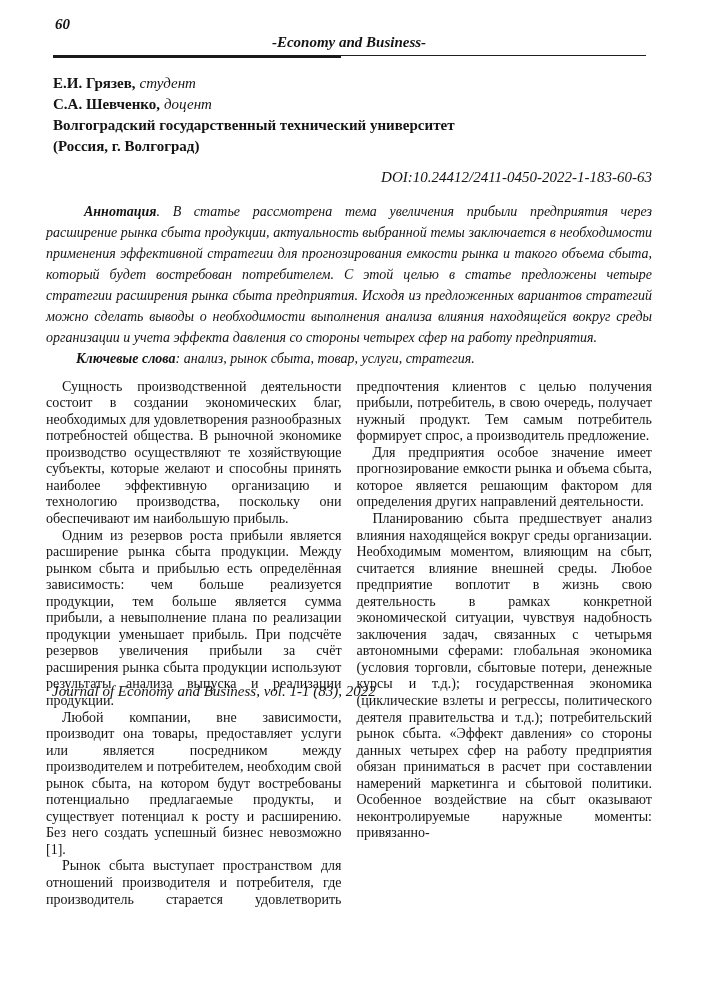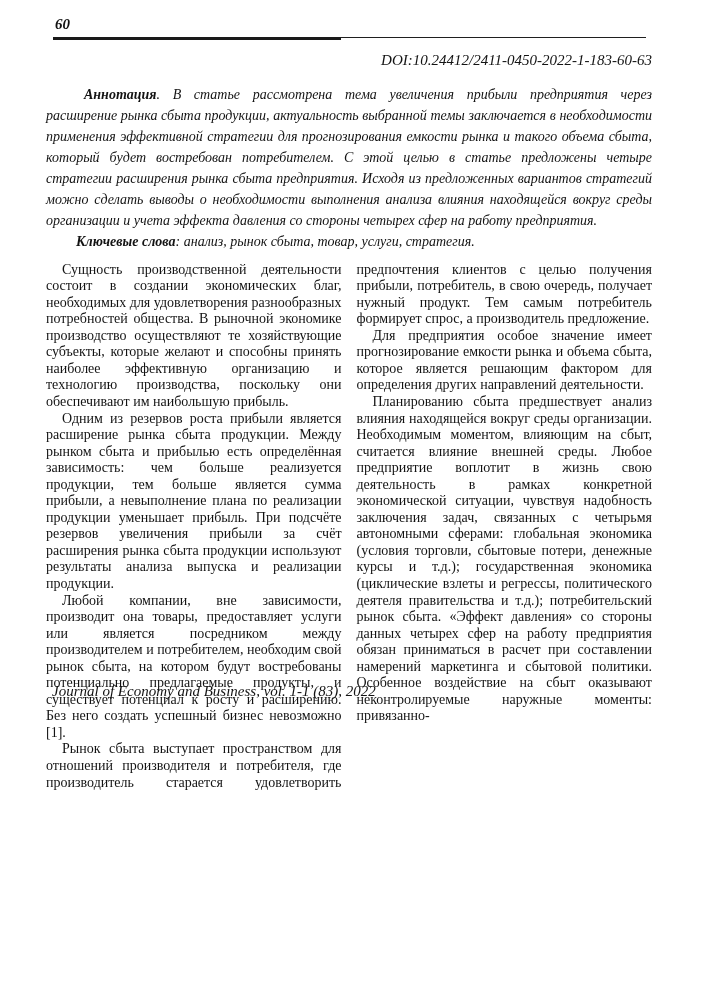--- a/index.html
+++ b/index.html
@@ -62,26 +62,37 @@
     position: absolute; left: 52px; bottom: 26px;
     font-style: italic; font-size: 15px;
   }
 </style>
 </head>
 <body>
 
 <div class="page">
 
   <div class="pagenum">60</div>
+  <div class="running">-Economy and Business-</div>
   <div class="rule">
     <span class="seg-left"></span>
     <span class="seg-right"></span>
   </div>
 
 
+  <div class="authors">
+    <p class="author-line">
+      <span class="author-name">Е.И. Грязев,</span><span class="author-role">студент</span>
+    </p>
+    <p class="author-line">
+      <span class="author-name">С.А. Шевченко,</span><span class="author-role">доцент</span>
+    </p>
+    <p class="affiliation">Волгоградский государственный технический университет</p>
+    <p class="location">(Россия, г. Волгоград)</p>
+  </div>
 
   <p class="doi">DOI:10.24412/2411-0450-2022-1-183-60-63</p>
 
   <div class="abstract-block">
     <p class="abstract">
       <span class="label">Аннотация</span><span>. В статье рассмотрена тема увеличения прибыли предприятия через расширение рынка сбыта продукции, актуальность выбранной темы заключается в необходимости применения эффективной стратегии для прогнозирования емкости рынка и такого объема сбыта, который будет востребован потребителем. С этой целью в статье предложены четыре стратегии расширения рынка сбыта предприятия. Исходя из предложенных вариантов стратегий можно сделать выводы о необходимости выполнения анализа влияния находящейся вокруг среды организации и учета эффекта давления со стороны четырех сфер на работу предприятия.</span>
     </p>
     <p class="keywords">
       <span class="label">Ключевые слова</span><span>: анализ, рынок сбыта, товар, услуги, стратегия.</span>
     </p>

